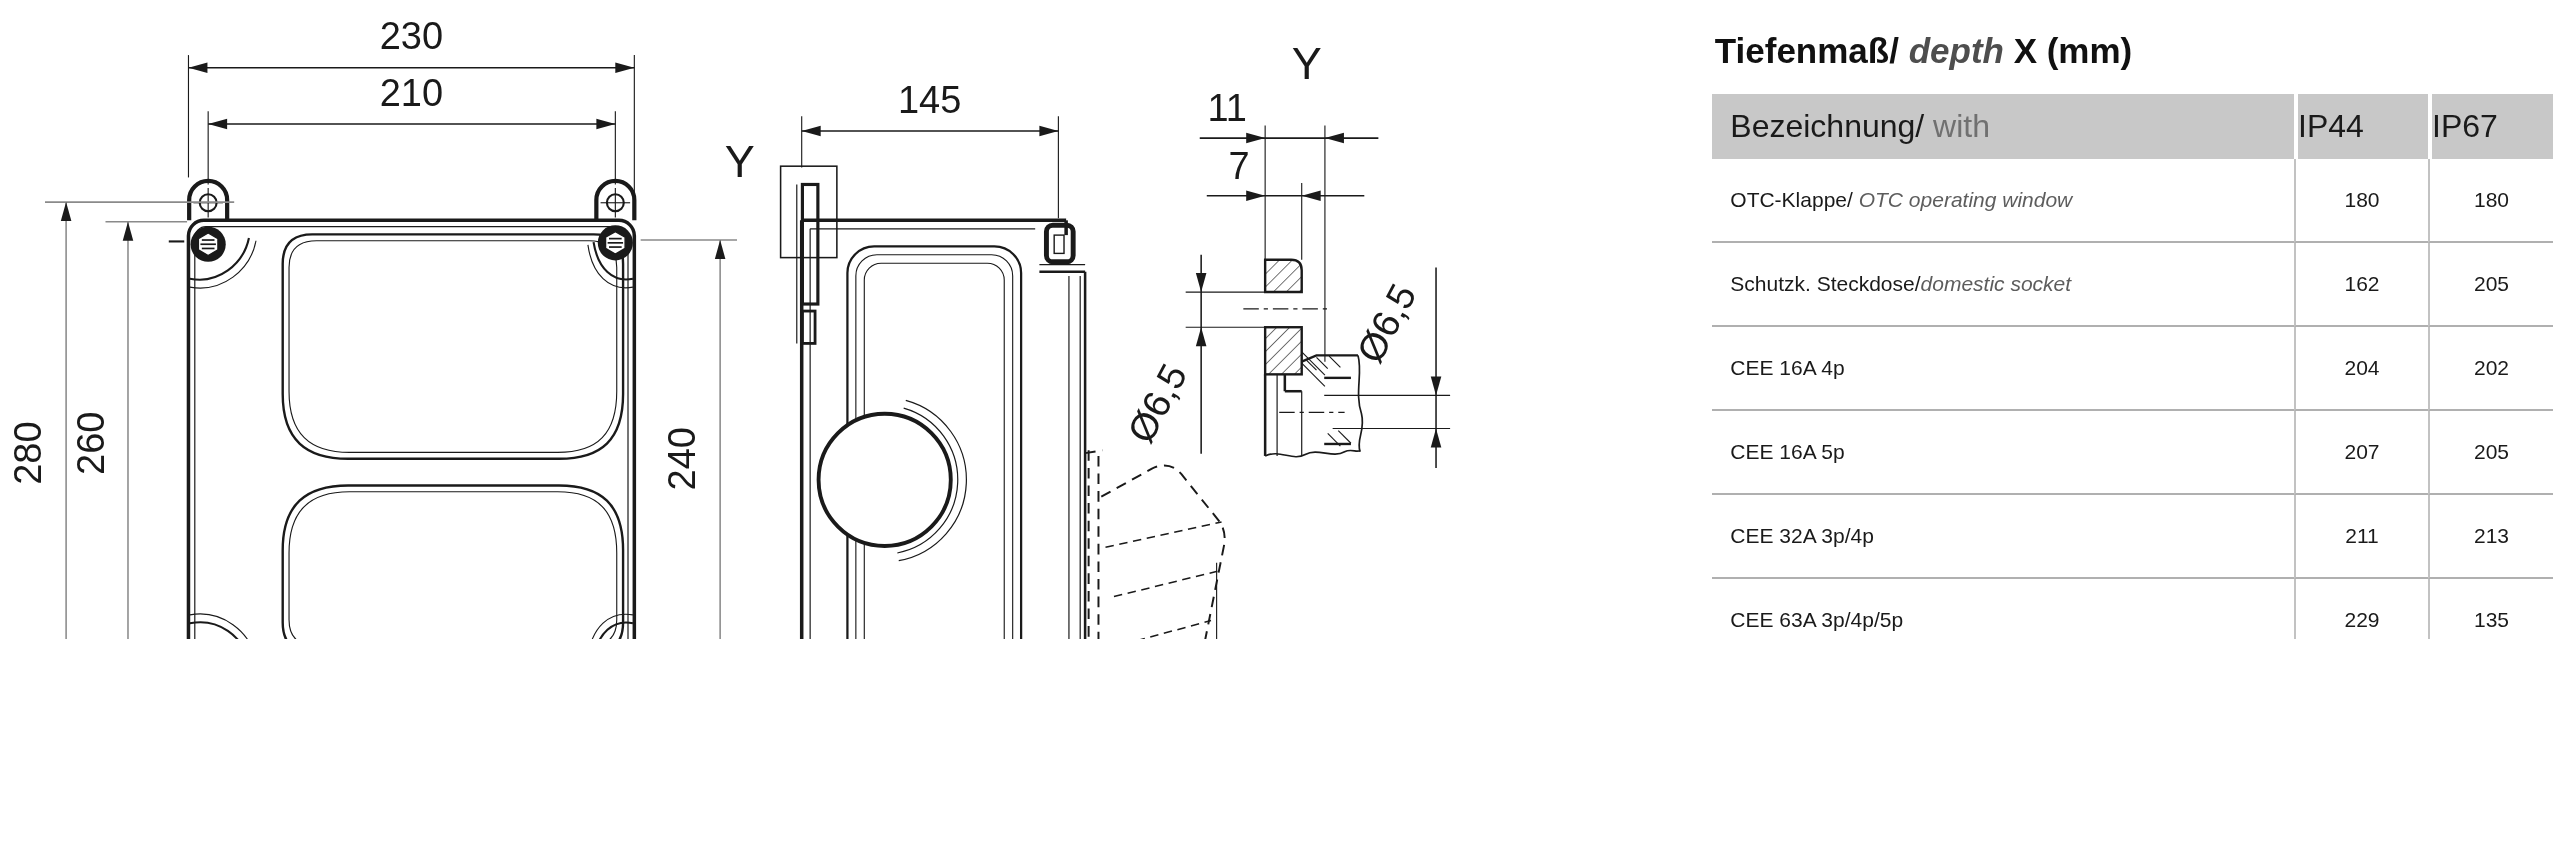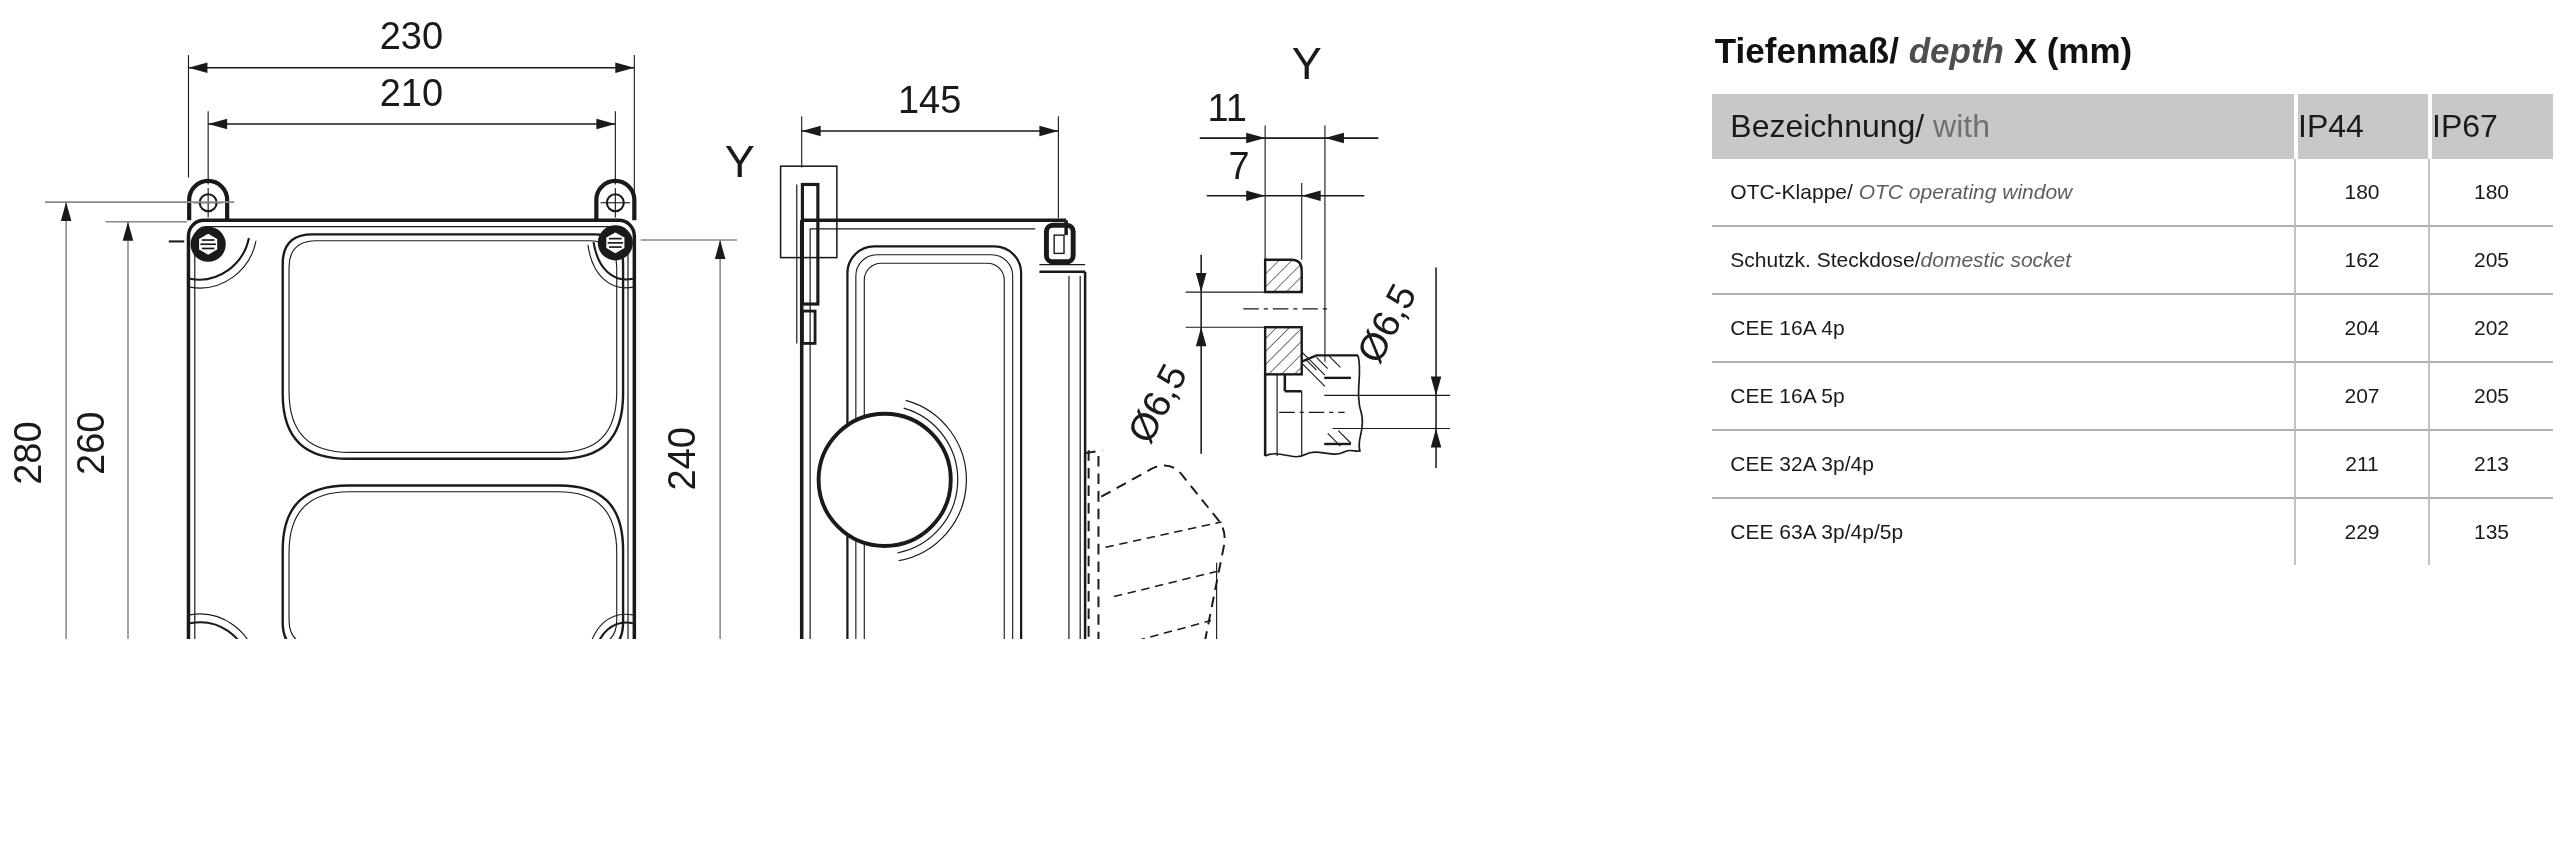--- a/index.html
+++ b/index.html
@@ -18,21 +18,21 @@
   .spec-title .en{color:#4e4e4e;font-style:italic;}
   .spec-tablewrap{margin-top:23px;}
   table.depths{border-collapse:separate;border-spacing:0;width:841px;table-layout:fixed;}
   table.depths col.c-label{width:582px;}
   table.depths col.c-ip44{width:134px;}
   table.depths col.c-ip67{width:125px;}
   table.depths thead th{background:#c8c8c8;height:65px;font-weight:normal;font-size:32px;text-align:left;padding:0 0 0 18.3px;vertical-align:middle;white-space:nowrap;}
   table.depths thead th.num{padding:0;border-left:4.9px solid #fff;}
   table.depths thead th .en{color:#707070;}
   table.depths tbody td{height:58px;font-size:21px;vertical-align:middle;padding:0 0 0 18.3px;white-space:nowrap;background:#fff;}
-  table.depths tbody td.num{text-align:center;padding:4px;border-left:2.1px solid #c2c2c2;}
+  table.depths tbody td.num{text-align:center;padding:12px;border-left:2.1px solid #c2c2c2;}
   table.depths tbody tr:not(:last-child) td{border-bottom:2.1px solid #b0b0b0;}
   table.depths tbody td .en{color:#5d5d5d;font-style:italic;}
 </style>
 </head>
 <body>
 
 <div class="stage">
 
   <svg class="drawing" width="2576" height="857" viewBox="0 0 3663 1218">
     <defs>

